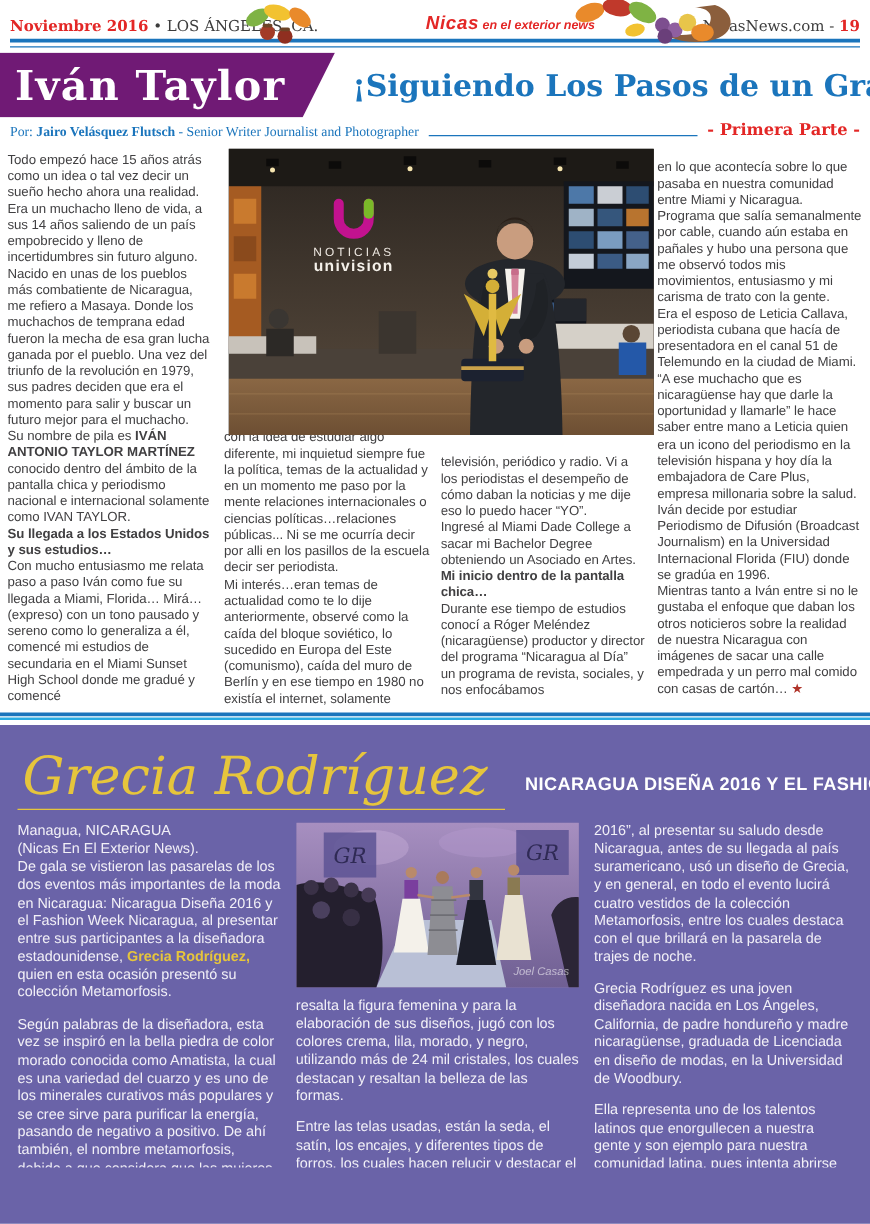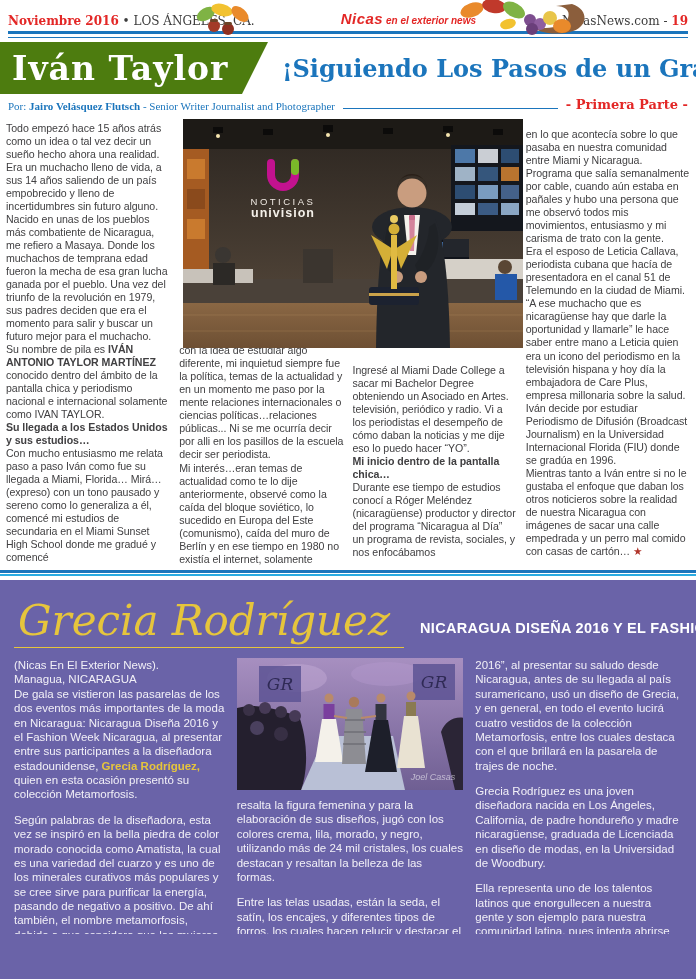--- a/index.html
+++ b/index.html
@@ -18,21 +18,21 @@
   .mast-center .brand-tag { font-size:10px; font-weight:bold; }
   .mast-rule { position:relative; height:7px; margin-top:3px; }
   .mast-rule::before { content:""; position:absolute; left:0; right:0; top:0; height:3px; background:#1b75bc; }
   .mast-rule::after  { content:""; position:absolute; left:0; right:0; bottom:0; height:1px; background:#1b75bc; }
   .decor { position:absolute; z-index:3; }
   .decor-a { left:188px; top:0px; }
   .decor-b { left:452px; top:-4px; }
 
   
   .banner { position:relative; height:52px; margin-top:2px; }
-  .banner-left { position:absolute; left:0; top:0; width:268px; height:52px; background:#4d7c0f;
+  .banner-left { position:absolute; left:0; top:0; width:268px; height:52px; background:#701a75;
                  clip-path:polygon(0 0,100% 0,calc(100% - 26px) 100%,0 100%);
                  display:flex; align-items:center; }
   .banner-title { font-family:"DejaVu Serif", serif; font-weight:bold; font-size:33px;
                   color:#fff; padding-left:12px; letter-spacing:1px; }
   .banner-headline { position:absolute; left:282px; top:0; height:52px; display:flex; align-items:center;
                      font-family:"DejaVu Serif", serif; font-weight:bold; font-size:24px; color:#1b75bc;
                      white-space:nowrap; }
 
   
   .byline-row { display:flex; align-items:flex-end; padding:3px 8px 2px 8px; height:20px; }
@@ -146,22 +146,22 @@
       <p class="mt sub">Su llegada a los Estados Unidos y sus estudios…</p>
       <p>Con mucho entusiasmo me relata paso a paso Iván como fue su llegada a Miami, Florida… Mirá… (expreso) con un tono pausado y sereno como lo generaliza a él,  comencé mi estudios de secundaria en el Miami Sunset High School donde me gradué y comencé</p>
     </div>
 
     <div class="a1col pad-photo">
       <p>con la idea de estudiar algo diferente, mi inquietud siempre fue la política, temas de la actualidad y en un momento me paso por la mente relaciones internacionales o ciencias políticas…relaciones públicas... Ni se me ocurría decir por alli en los pasillos de la escuela decir ser periodista.</p>
       <p>Mi interés…eran temas de actualidad como te lo dije anteriormente, observé como  la caída del bloque soviético, lo sucedido en Europa del Este (comunismo), caída del muro de Berlín y en ese tiempo en 1980 no existía el internet, solamente dependíamos de la</p>
     </div>
 
     <div class="a1col pad-photo">
+      <p>televisión, periódico y radio. Vi a los periodistas el desempeño de cómo daban la noticias  y me dije eso lo puedo hacer “YO”.</p>
       <p> Ingresé al Miami Dade College a sacar mi Bachelor Degree  obteniendo un Asociado en Artes.</p>
-      <p>televisión, periódico y radio. Vi a los periodistas el desempeño de cómo daban la noticias  y me dije eso lo puedo hacer “YO”.</p>
       <p class="mt sub">Mi inicio dentro de la pantalla chica…</p>
       <p>Durante ese tiempo de estudios conocí a Róger Meléndez (nicaragüense) productor y director del programa “Nicaragua al Día” un programa de revista, sociales, y nos enfocábamos</p>
     </div>
 
     <div class="a1col">
       <p>en lo que acontecía sobre lo que pasaba en nuestra comunidad entre Miami y Nicaragua. Programa que salía semanalmente por cable, cuando aún estaba en pañales y hubo una persona que me observó todos mis movimientos, entusiasmo y mi carisma de trato con la gente.</p>
       <p class="mt">Era el esposo de Leticia Callava, periodista cubana que hacía de presentadora en el canal 51 de Telemundo en la ciudad de Miami. “A ese muchacho que es nicaragüense hay que darle la oportunidad y llamarle” le hace saber entre mano a Leticia quien era un icono del periodismo en la televisión hispana y hoy día la embajadora de Care Plus, empresa millonaria sobre la salud. Iván decide por estudiar Periodismo de Difusión (Broadcast Journalism) en la Universidad Internacional Florida (FIU) donde se gradúa en 1996.</p>
       <p class="mt"><span>Mientras tanto a Iván entre si no le gustaba el enfoque que daban los otros noticieros sobre la realidad de nuestra Nicaragua con imágenes de sacar una calle empedrada y un perro mal comido con casas de cartón… </span><span class="star">★</span></p>
     </div>
 
@@ -262,22 +262,22 @@
   <div class="divider"></div>
 
   <div class="grecia">
     <div class="g-header">
       <span class="g-script">Grecia Rodríguez</span>
       <span class="g-headline">NICARAGUA DISEÑA 2016 Y EL FASHION WEEK NICARAGUA</span>
     </div>
 
     <div class="g-cols">
       <div class="g-col g-col1">
+        <p>Managua, NICARAGUA</p>
         <p>(Nicas En El Exterior News).</p>
-        <p>Managua, NICARAGUA</p>
         <p><span>De gala se vistieron las pasarelas de los dos eventos más importantes de la moda en Nicaragua: Nicaragua Diseña 2016 y el Fashion Week Nicaragua, al presentar entre sus participantes a la diseñadora estadounidense, </span><span class="g-name">Grecia Rodríguez,</span><span> quien en esta ocasión presentó su colección Metamorfosis.</span></p>
         <p class="mt">Según palabras de la diseñadora, esta vez se inspiró en la bella piedra de color morado conocida como Amatista, la cual es una variedad del cuarzo y es uno de los minerales curativos más populares y se cree sirve para purificar la energía, pasando de negativo a positivo. De ahí también, el nombre metamorfosis, debido a que considera que las mujeres en su proceso evolutivo experimentan transformaciones y cambios, y estos procesos son constantes y permanentes y deben irse adecuando a las condiciones de cada una, según la edad, la ocupación, el lugar donde viven, etc.</p>
 
       </div>
 
       <div class="g-col g-col2">
 
         <div class="photo2">
           <svg width="228" height="132" viewBox="0 0 228 132">
             <defs>

